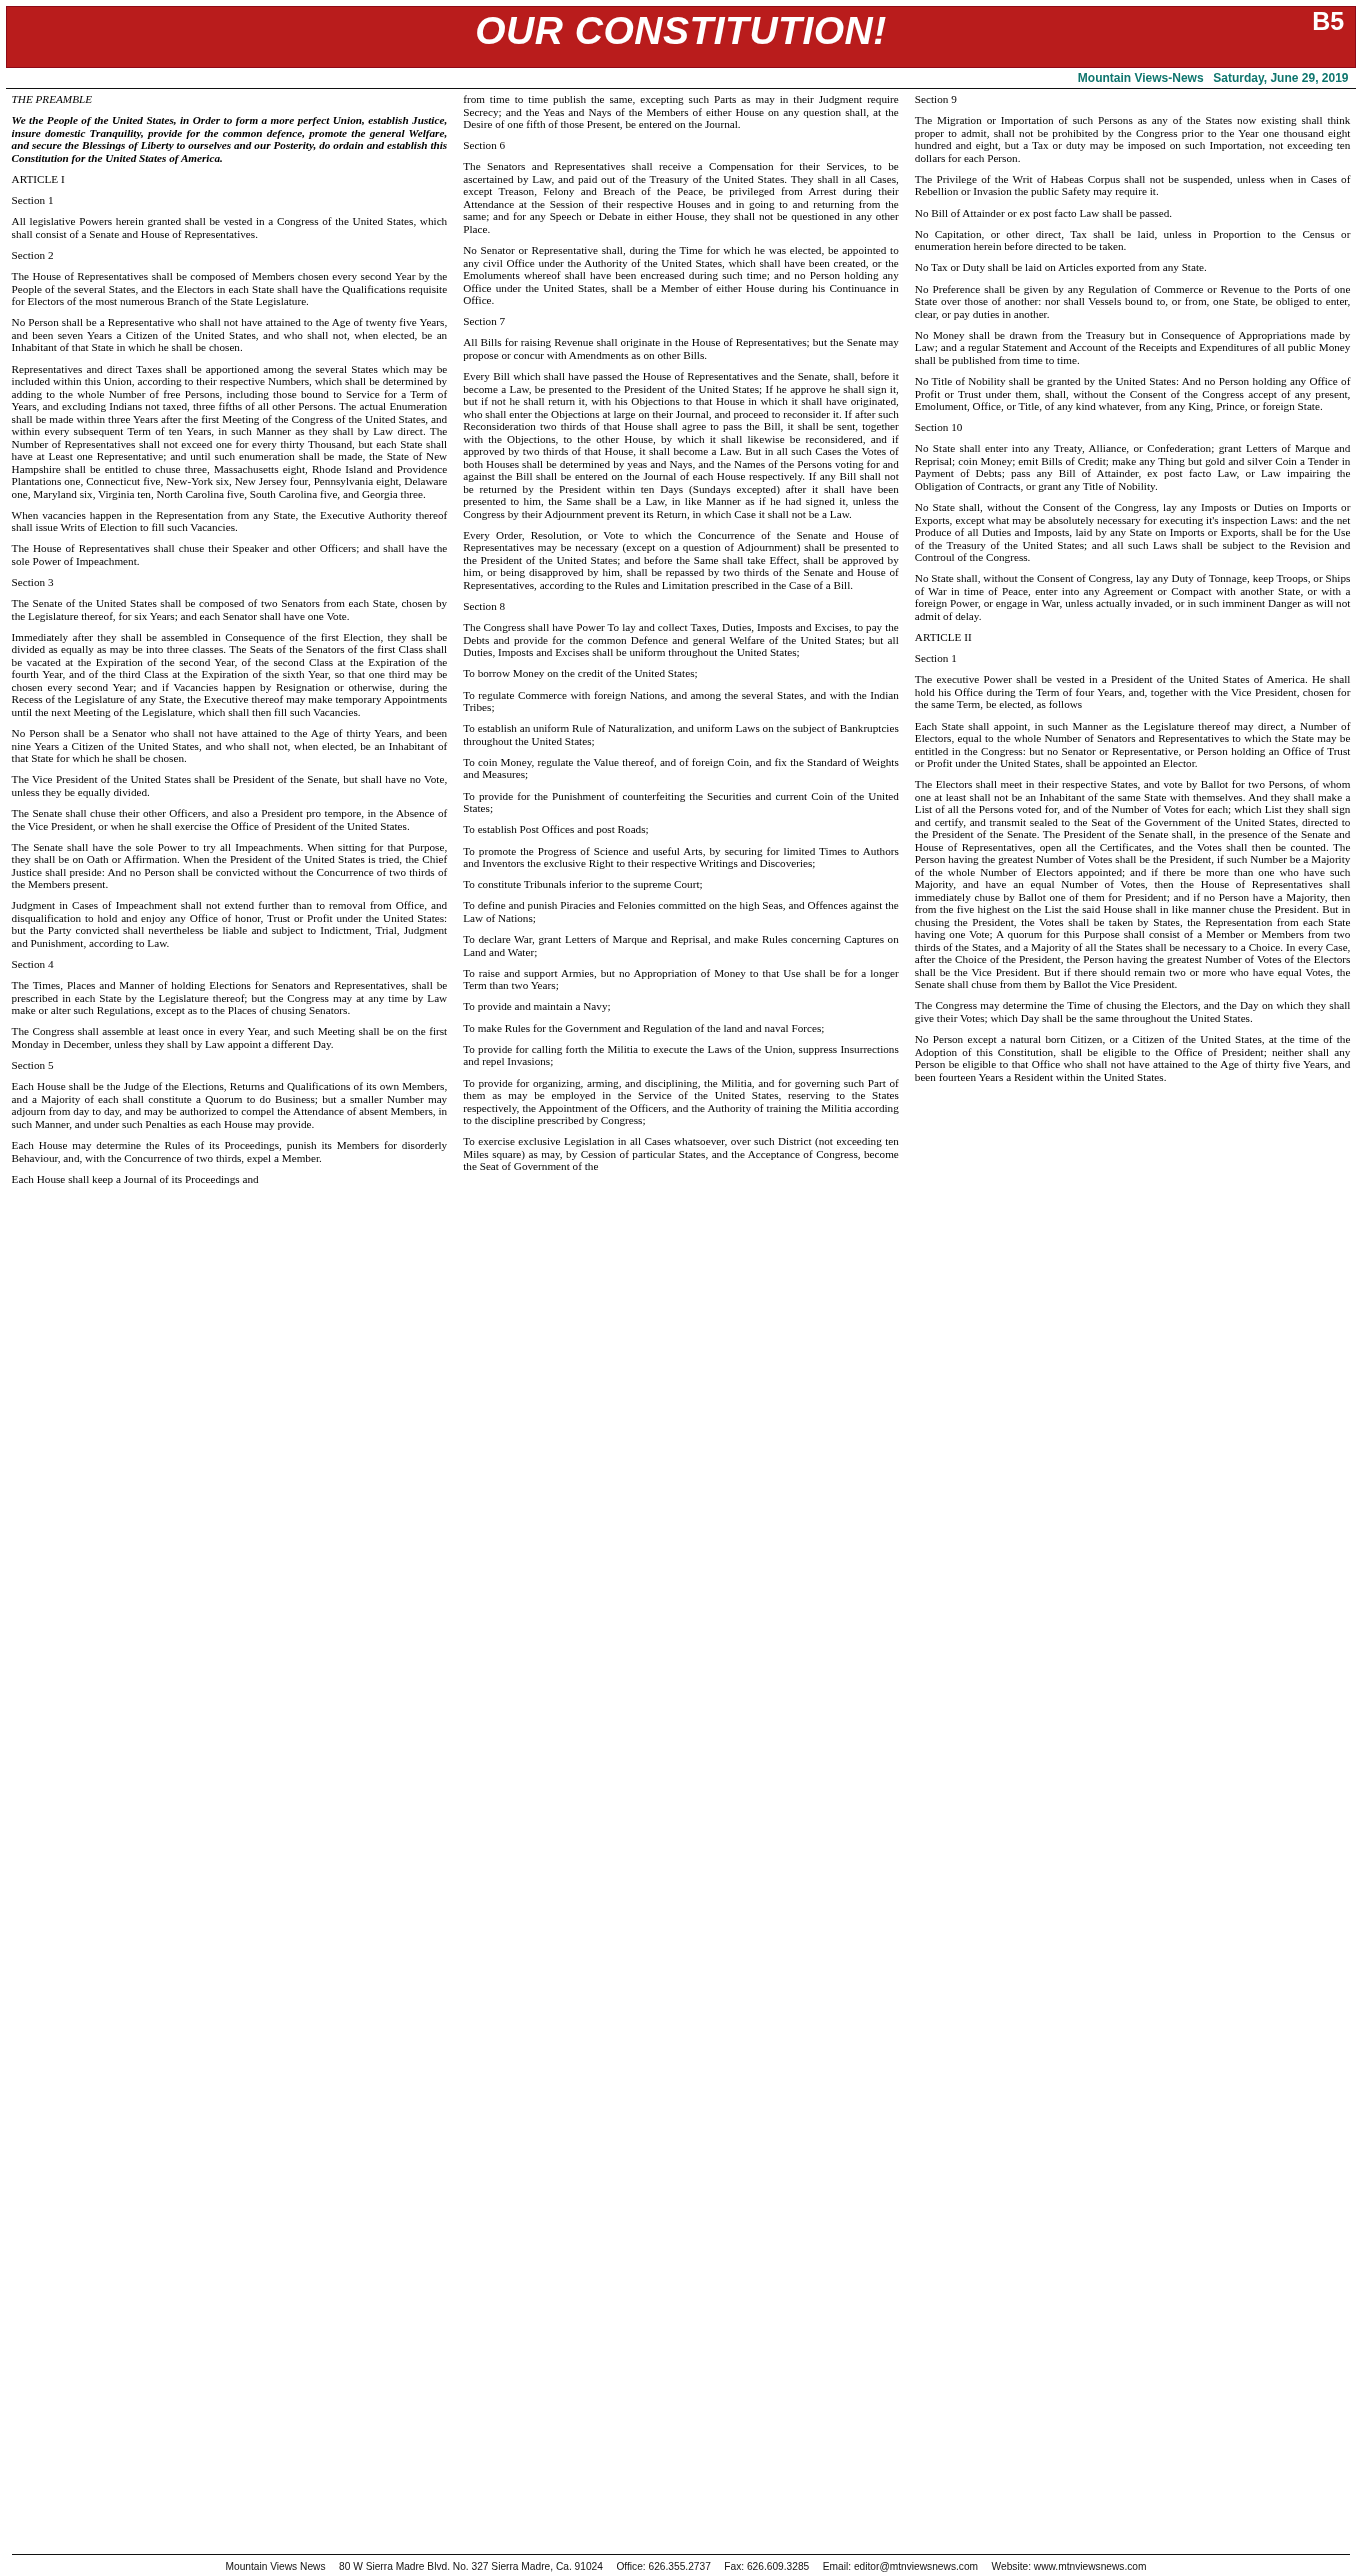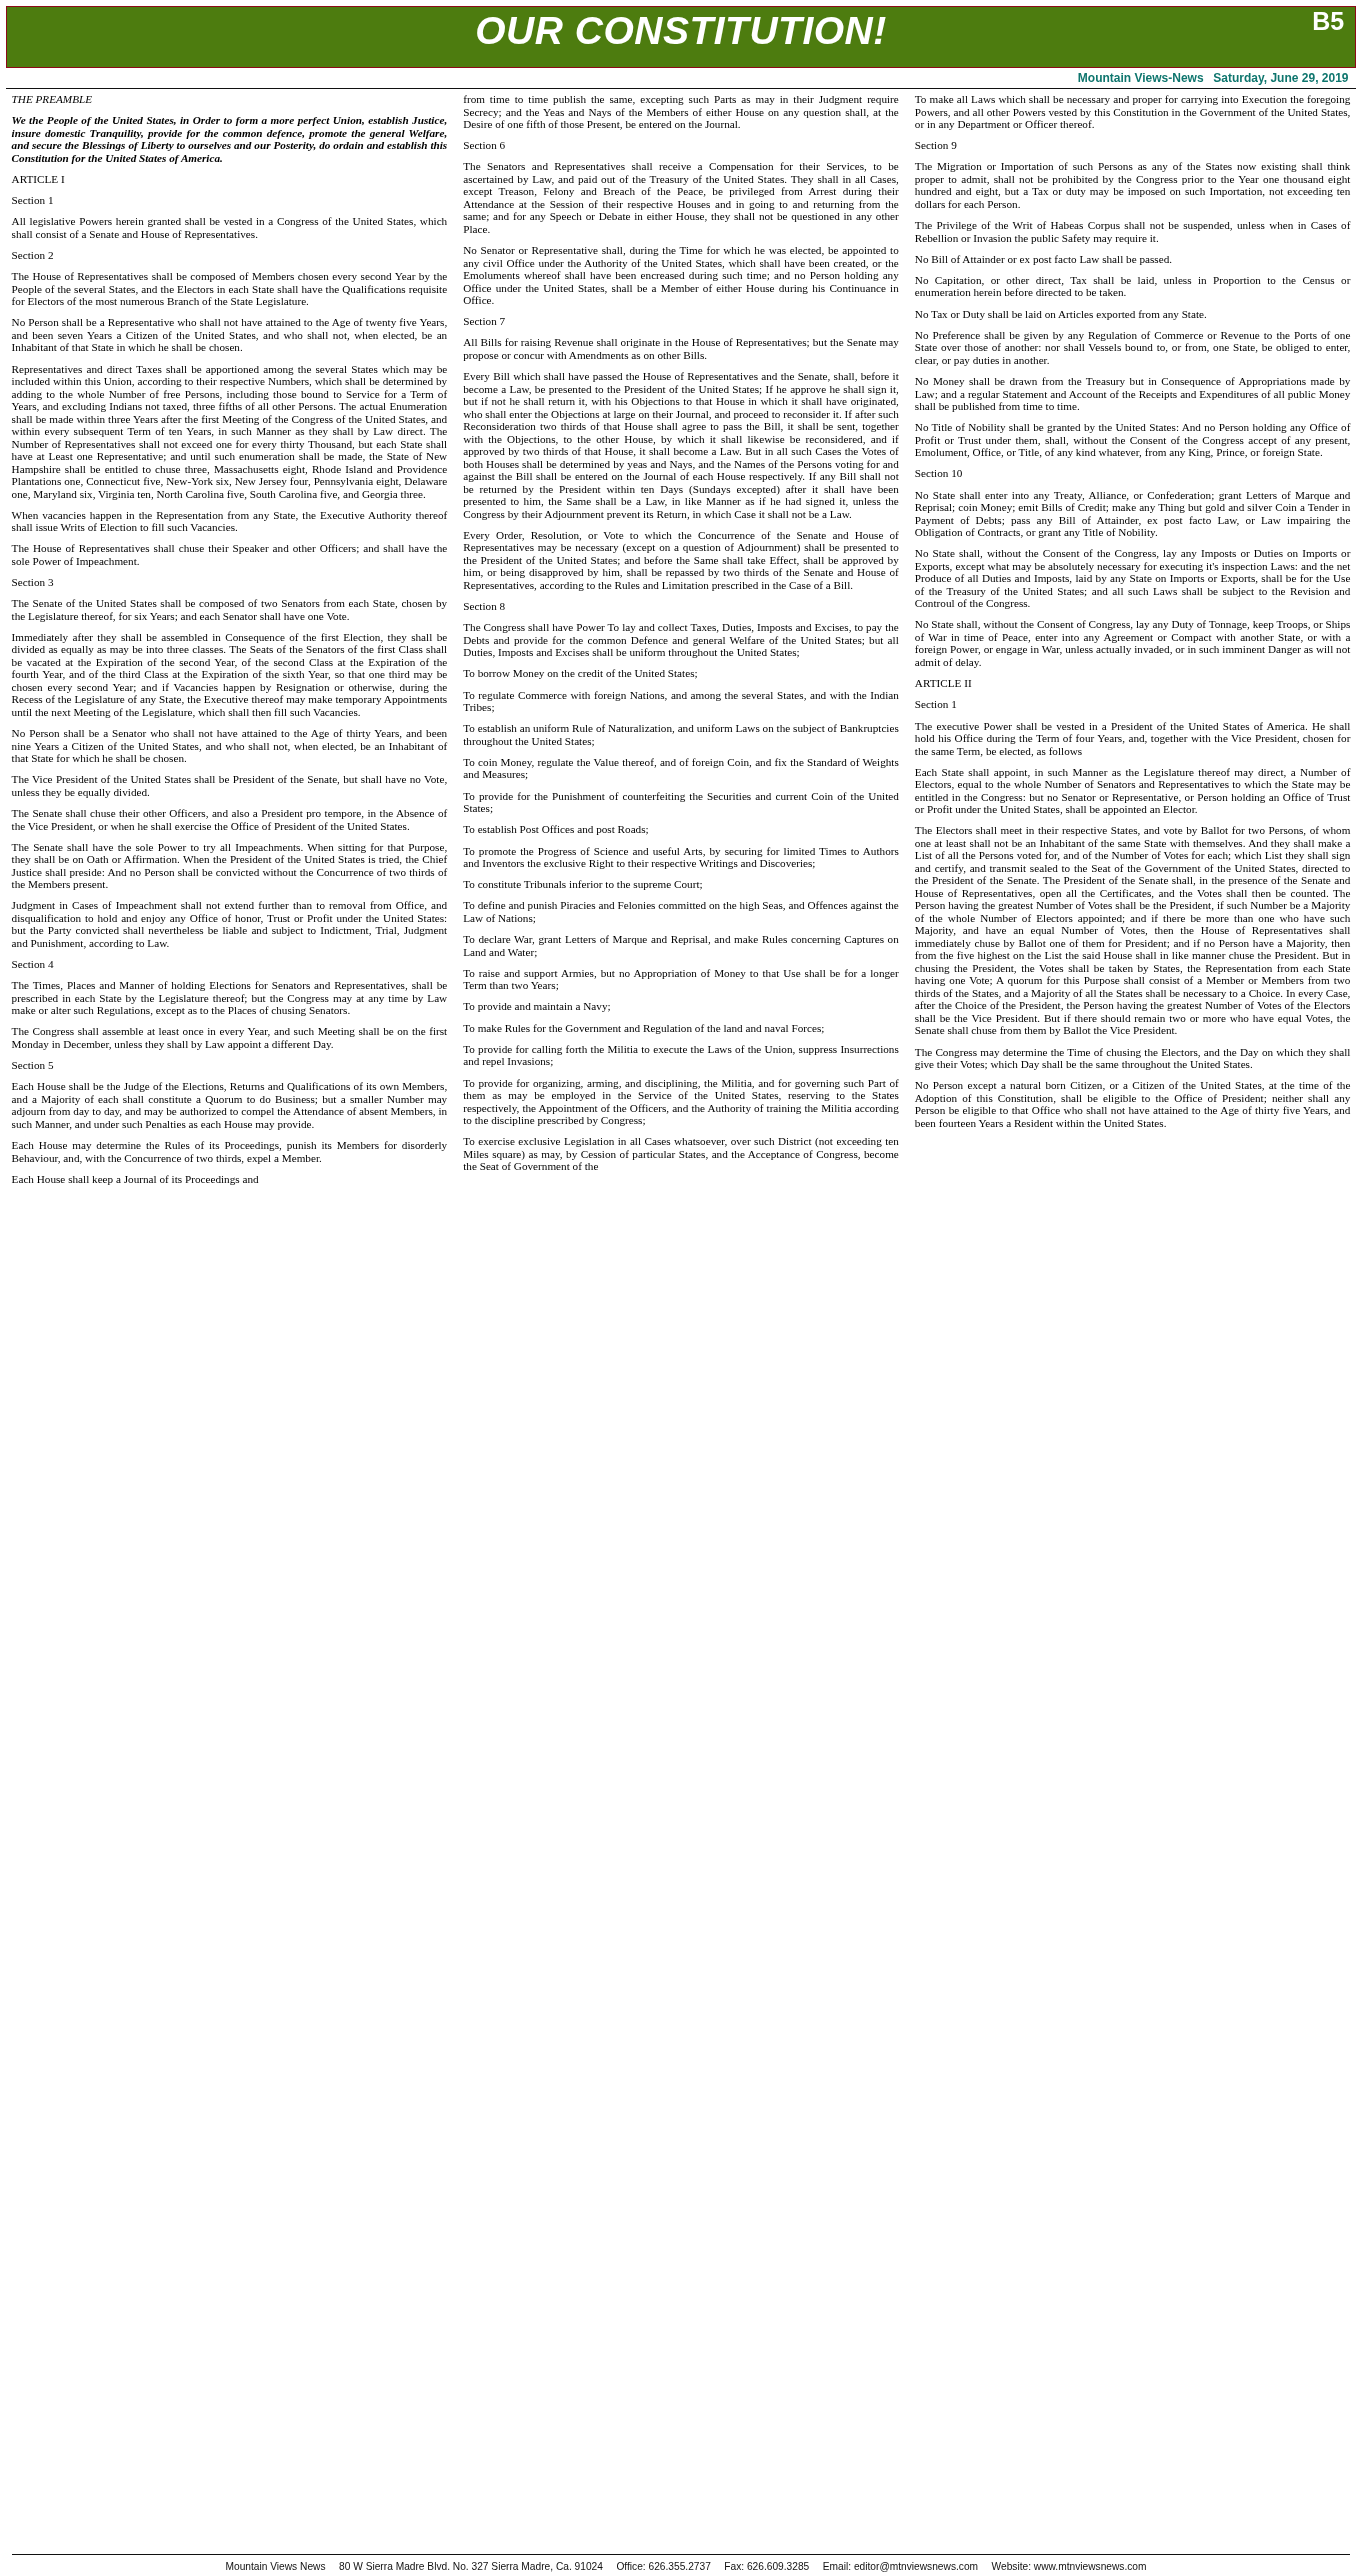--- a/index.html
+++ b/index.html
@@ -13,21 +13,21 @@
     font-family: "Liberation Serif", serif;
     color: #000;
     position: relative;
     overflow: hidden;
   }
 
   
   .masthead {
     position: relative;
     height: 60px;
-    background: #4d7c0f;
+    background: #b91c1c;
     margin: 5.8px 5.8px 0 5.8px;
     border: 1px solid #8d0a18;
   }
   .masthead-title {
     position: absolute;
     left: 0; right: 0; top: 1.9px;
     text-align: center;
     color: #ffffff;
     font-family: "Liberation Sans", sans-serif;
     font-weight: bold;
@@ -189,21 +189,20 @@
         <p>To provide and maintain a Navy;</p>
         <p>To make Rules for the Government and Regulation of the land and naval Forces;</p>
         <p>To provide for calling forth the Militia to execute the Laws of the Union, suppress Insurrections and repel Invasions;</p>
         <p>To provide for organizing, arming, and disciplining, the Militia, and for governing such Part of them as may be employed in the Service of the United States, reserving to the States respectively, the Appointment of the Officers, and the Authority of training the Militia according to the discipline prescribed by Congress;</p>
         <p>To exercise exclusive Legislation in all Cases whatsoever, over such District (not exceeding ten Miles square) as may, by Cession of particular States, and the Acceptance of Congress, become the Seat of Government of the</p>
       </div>
   </div>
 
   <div class="col">
     <div>
-        <p>To make all Laws which shall be necessary and proper for carrying into Execution the foregoing Powers, and all other Powers vested by this Constitution in the Government of the United States, or in any Department or Officer thereof.</p>
         <p class="section-head">Section 9</p>
         <p>The Migration or Importation of such Persons as any of the States now existing shall think proper to admit, shall not be prohibited by the Congress prior to the Year one thousand eight hundred and eight, but a Tax or duty may be imposed on such Importation, not exceeding ten dollars for each Person.</p>
         <p>The Privilege of the Writ of Habeas Corpus shall not be suspended, unless when in Cases of Rebellion or Invasion the public Safety may require it.</p>
         <p>No Bill of Attainder or ex post facto Law shall be passed.</p>
         <p>No Capitation, or other direct, Tax shall be laid, unless in Proportion to the Census or enumeration herein before directed to be taken.</p>
         <p>No Tax or Duty shall be laid on Articles exported from any State.</p>
         <p>No Preference shall be given by any Regulation of Commerce or Revenue to the Ports of one State over those of another: nor shall Vessels bound to, or from, one State, be obliged to enter, clear, or pay duties in another.</p>
         <p>No Money shall be drawn from the Treasury but in Consequence of Appropriations made by Law; and a regular Statement and Account of the Receipts and Expenditures of all public Money shall be published from time to time.</p>
         <p>No Title of Nobility shall be granted by the United States: And no Person holding any Office of Profit or Trust under them, shall, without the Consent of the Congress accept of any present, Emolument, Office, or Title, of any kind whatever, from any King, Prince, or foreign State.</p>
         <p class="section-head">Section 10</p>

